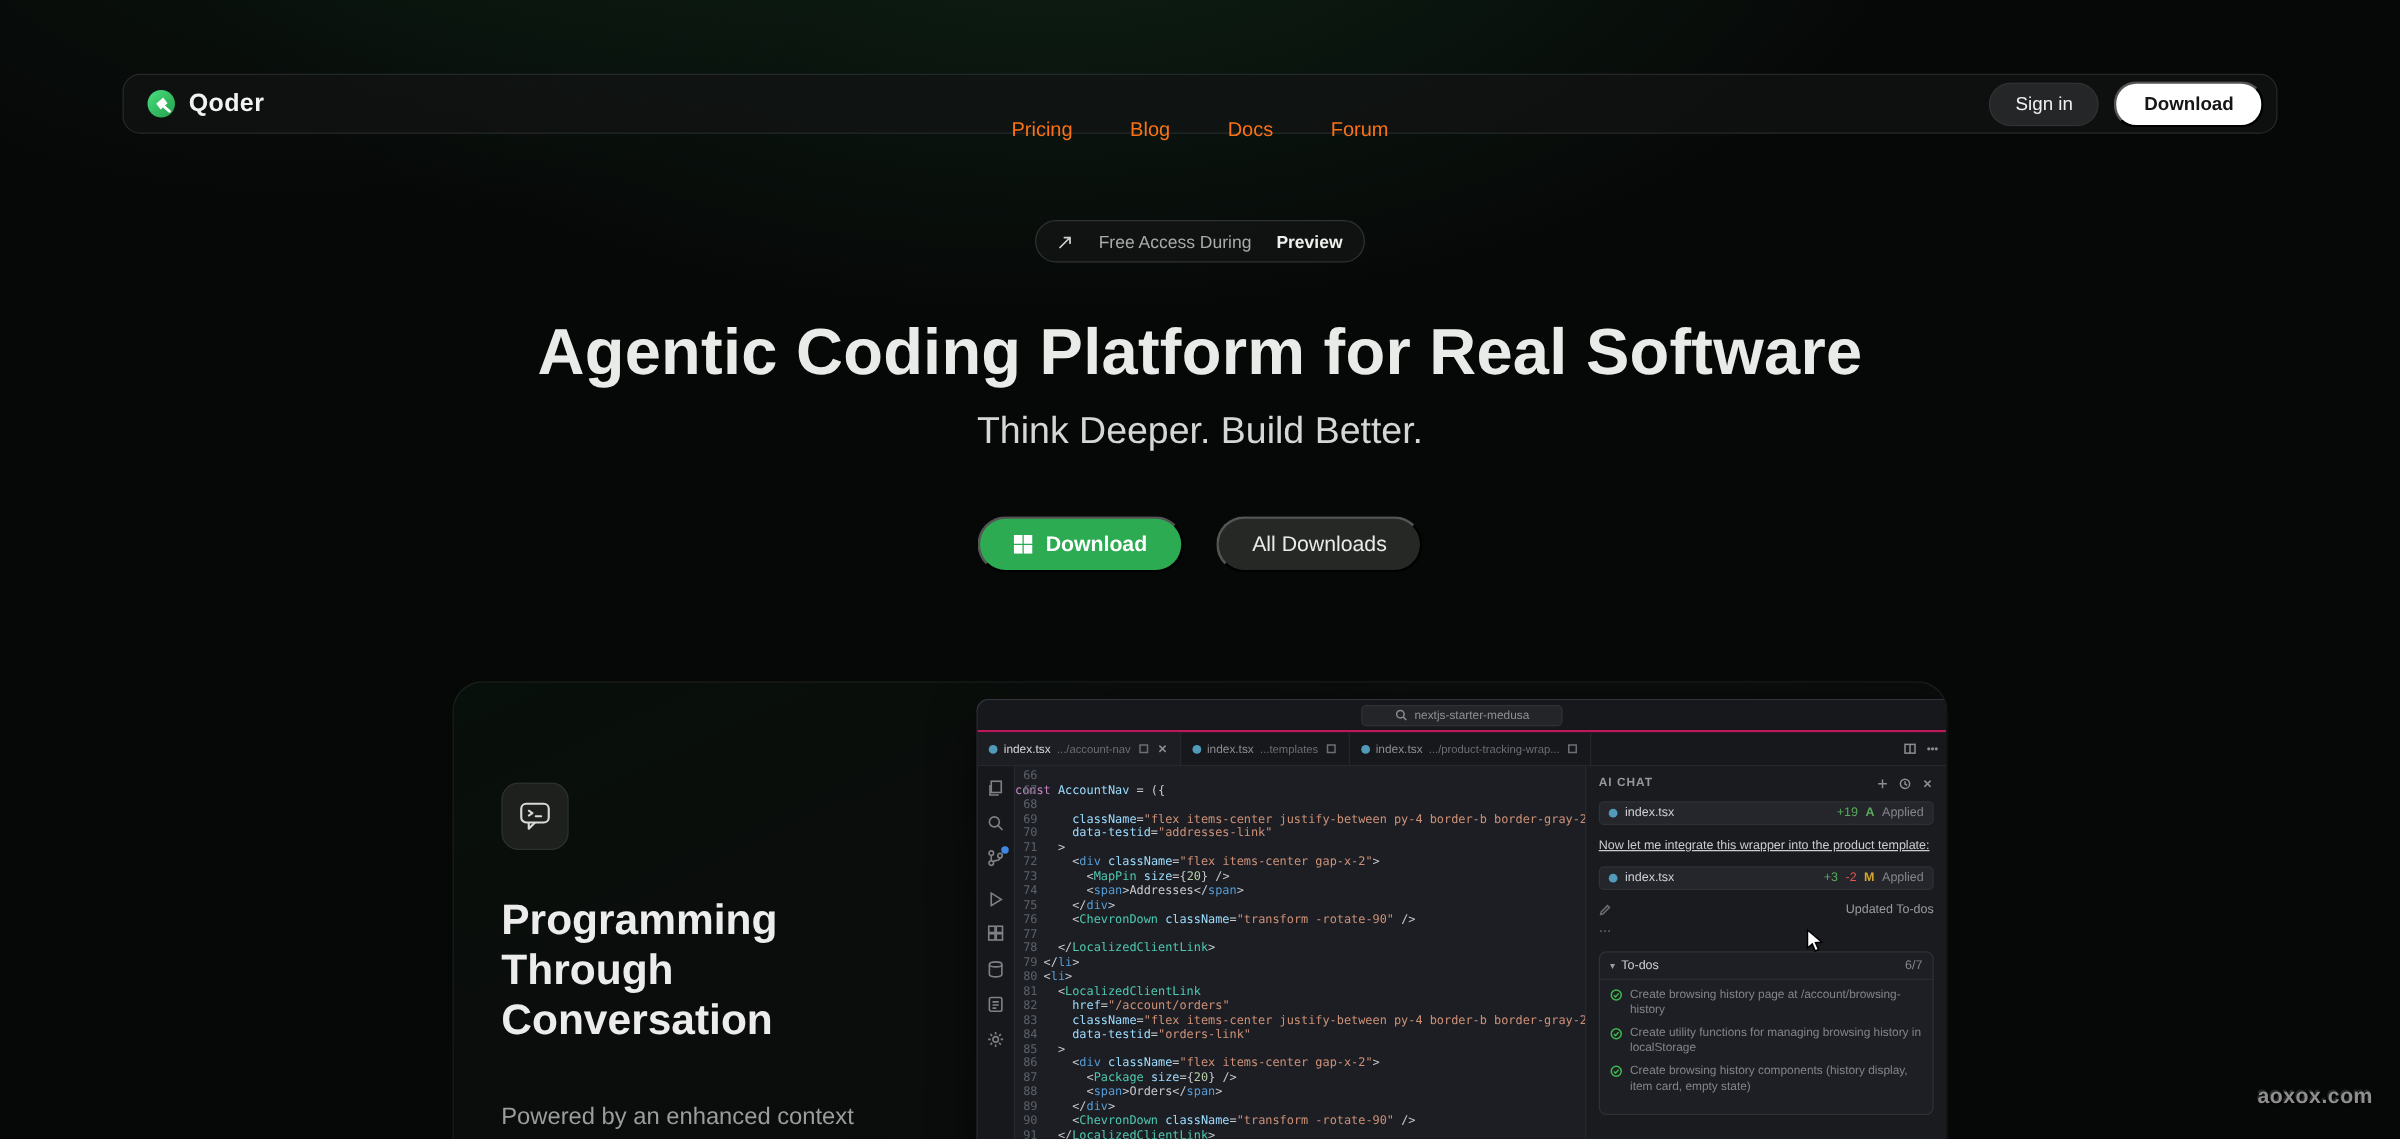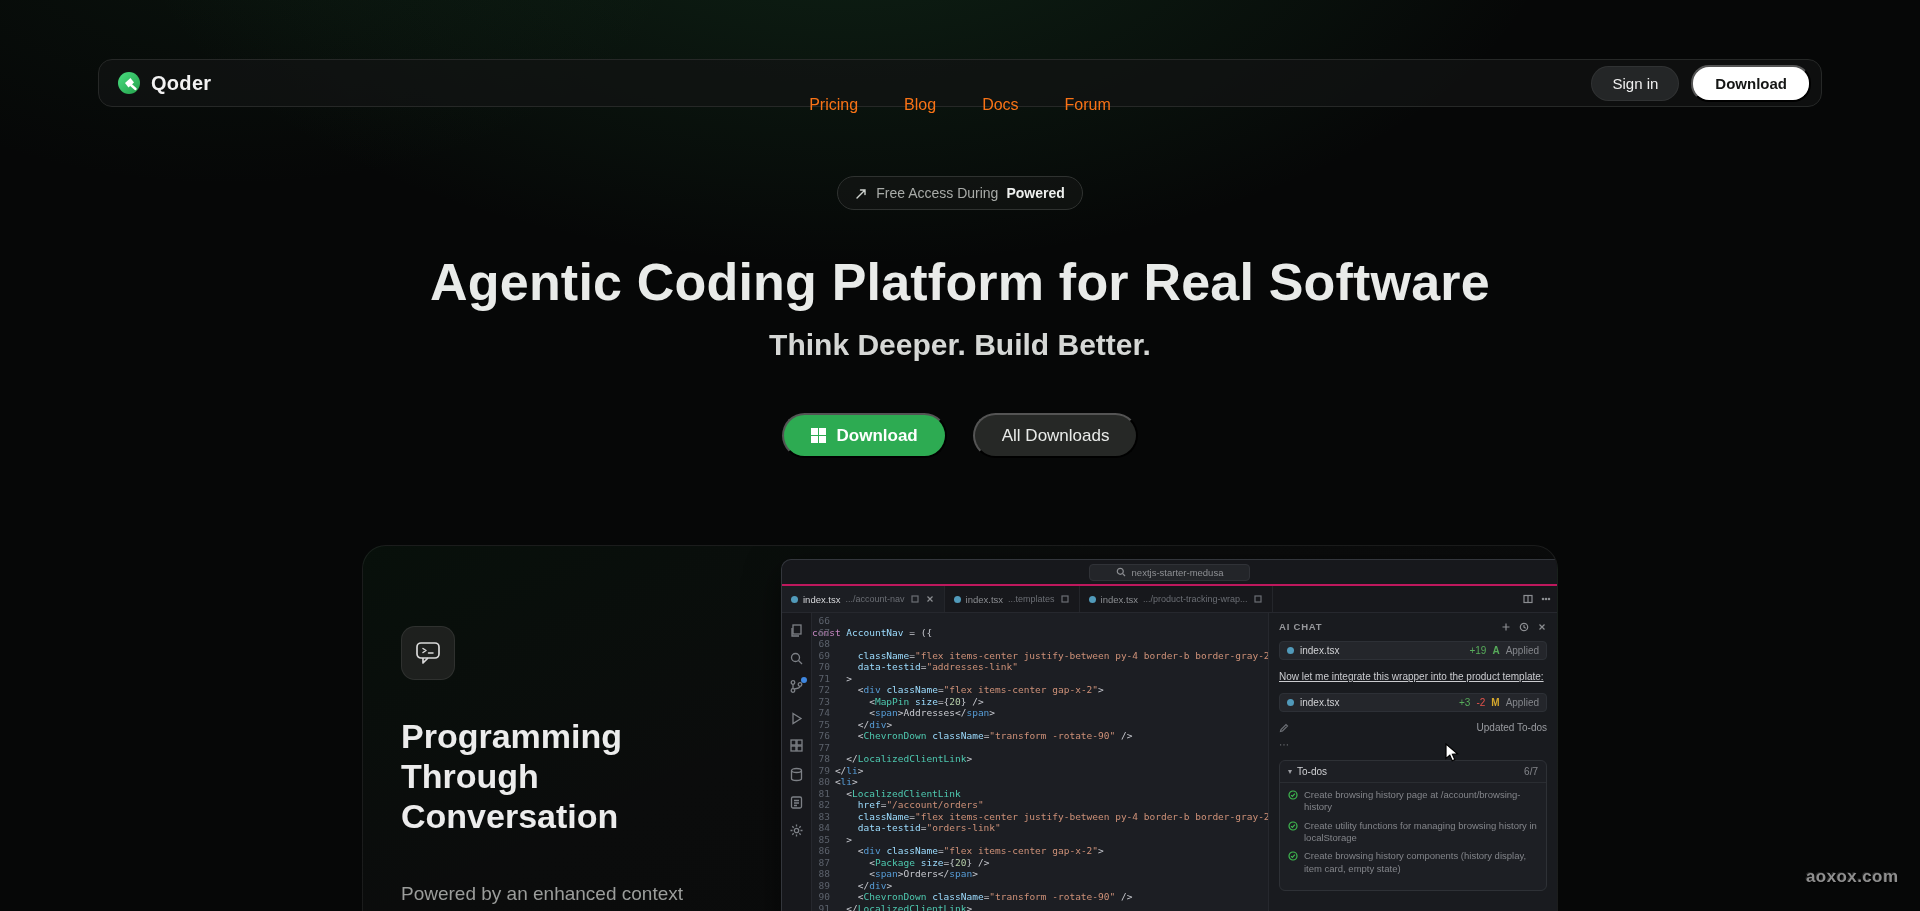--- a/index.html
+++ b/index.html
@@ -31,27 +31,27 @@
   .nav-link { font-size:16px; color:#f97316; cursor:pointer;margin-top:44px; }
   .nav-actions { margin-left:auto; display:flex; align-items:center; gap:12px; }
   .btn-signin { background:#242627; border:1px solid rgba(255,255,255,0.06); color:#f0f0f0;
     font-size:15px; font-weight:500; padding:8px 20px; border-radius:18px; cursor:pointer; }
   .btn-nav-download { background:#ffffff; color:#151615; font-size:15px; font-weight:600;
     padding:8px 22px; border-radius:18px; cursor:pointer; }
 
   
   .hero { position:absolute; top:176px; left:0; width:100%;
     display:flex; flex-direction:column; align-items:center; z-index:10; }
-  .hero-badge { display:inline-flex; align-items:center; gap:8px; height:33px; padding:16px 17px;
+  .hero-badge { display:inline-flex; align-items:center; gap:20px; height:33px; padding:16px 17px;
     background:rgba(22,24,22,0.6); border:1px solid #2f3230; border-radius:17px;
     font-size:14px; color:#a8aba8; cursor:pointer; }
   .hero-badge b { color:#eef0ee; font-weight:600; }
   .hero-title { margin-top:42px; font-size:52px; font-weight:600; color:#e9ebe9;
     letter-spacing:0.2px; white-space:nowrap; }
-  .hero-sub { margin-top:16px; font-size:30px; font-weight:700; color:#d5d7d5; }
+  .hero-sub { margin-top:16px; font-size:30px; font-weight:400; color:#d5d7d5; }
   .hero-actions { margin-top:51px; display:flex; gap:26px; }
   .btn-green { display:flex; align-items:center; gap:11px; height:45px; padding:0 27px;
     background:#2dab52; border-radius:23px; color:#ffffff; font-size:17px; font-weight:600; cursor:pointer; }
   .btn-gray { display:flex; align-items:center; height:45px; padding:0 27px;
     background:#262826; border-radius:23px; color:#e9ebe9; font-size:17px; font-weight:500; cursor:pointer; }
 
   
   .feature-card {
     position:absolute; left:362px; top:545px; width:1196px; height:560px;
     border-radius:24px;
@@ -169,21 +169,21 @@
     <button class="btn-nav-download">Download</button>
   </div>
 </header>
 
 <section class="hero">
   <div class="hero-badge">
     <svg width="13" height="13" viewBox="0 0 13 13">
       <path d="M2 11 L10 3 M5.5 3 H10 V7.5" stroke="#cfd3cf" stroke-width="1.4" fill="none" stroke-linecap="round"></path>
     </svg>
     <span>Free Access During</span>
-    <b>Powered</b>
+    <b>Preview</b>
   </div>
   <h1 class="hero-title">Agentic Coding Platform for Real Software</h1>
   <div class="hero-sub">Think Deeper. Build Better.</div>
   <div class="hero-actions">
     <button class="btn-green">
       <svg width="15" height="15" viewBox="0 0 15 15">
         <rect x="0" y="0" width="7" height="7" fill="#fff"></rect>
           <rect x="8" y="0" width="7" height="7" fill="#fff"></rect>
         <rect x="0" y="8" width="7" height="7" fill="#fff"></rect>
           <rect x="8" y="8" width="7" height="7" fill="#fff"></rect>

